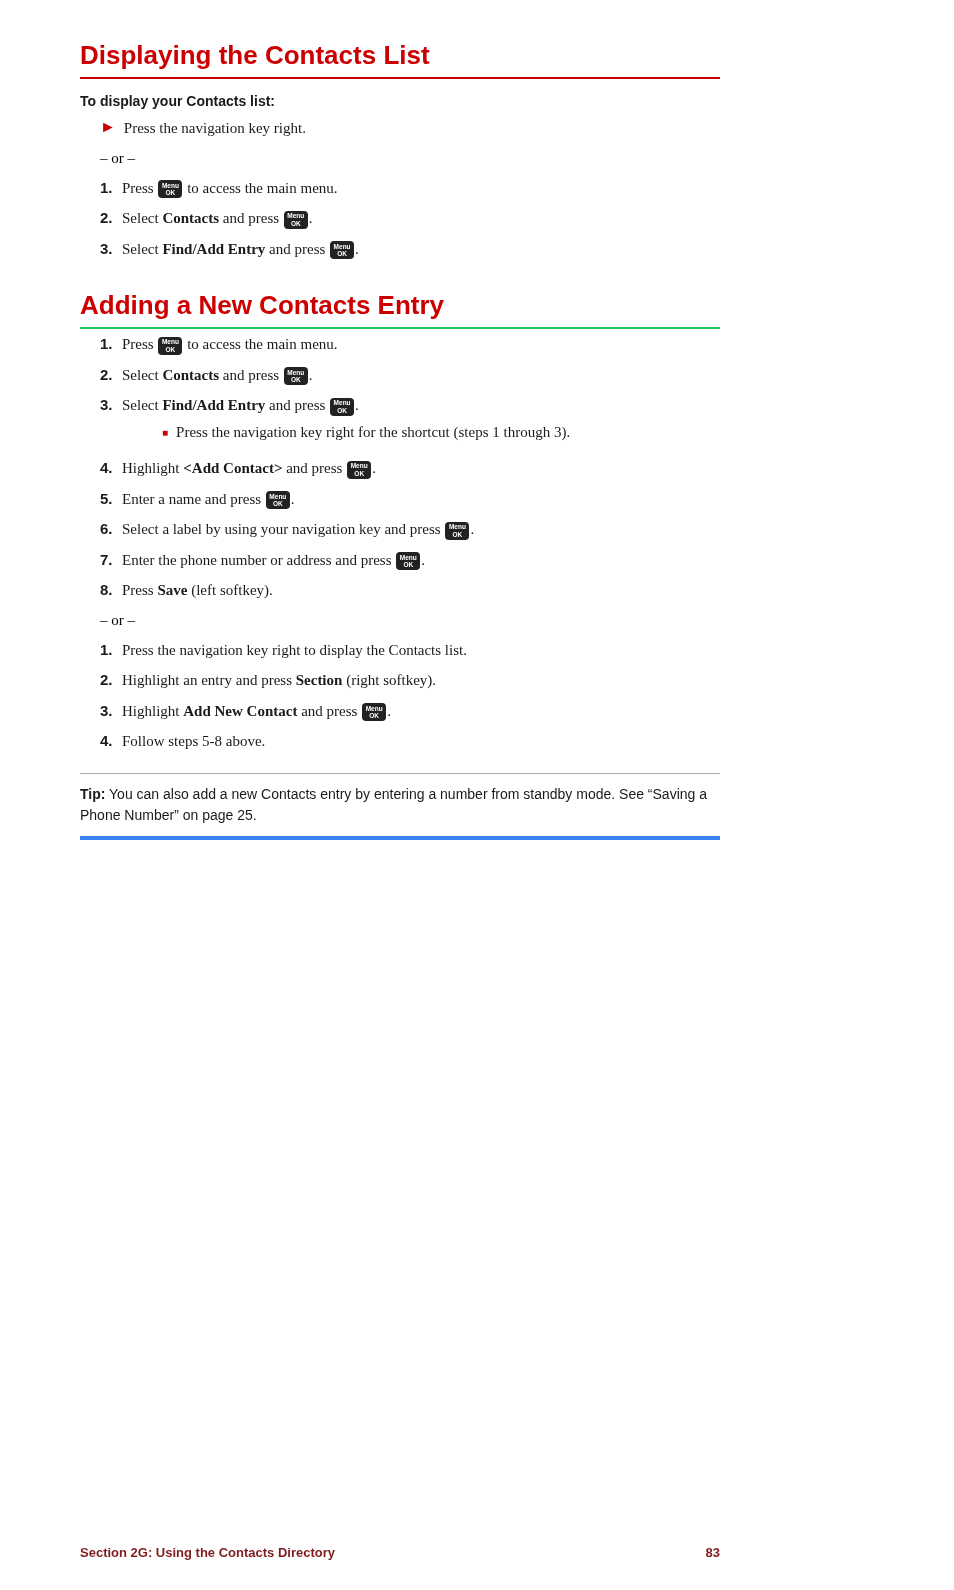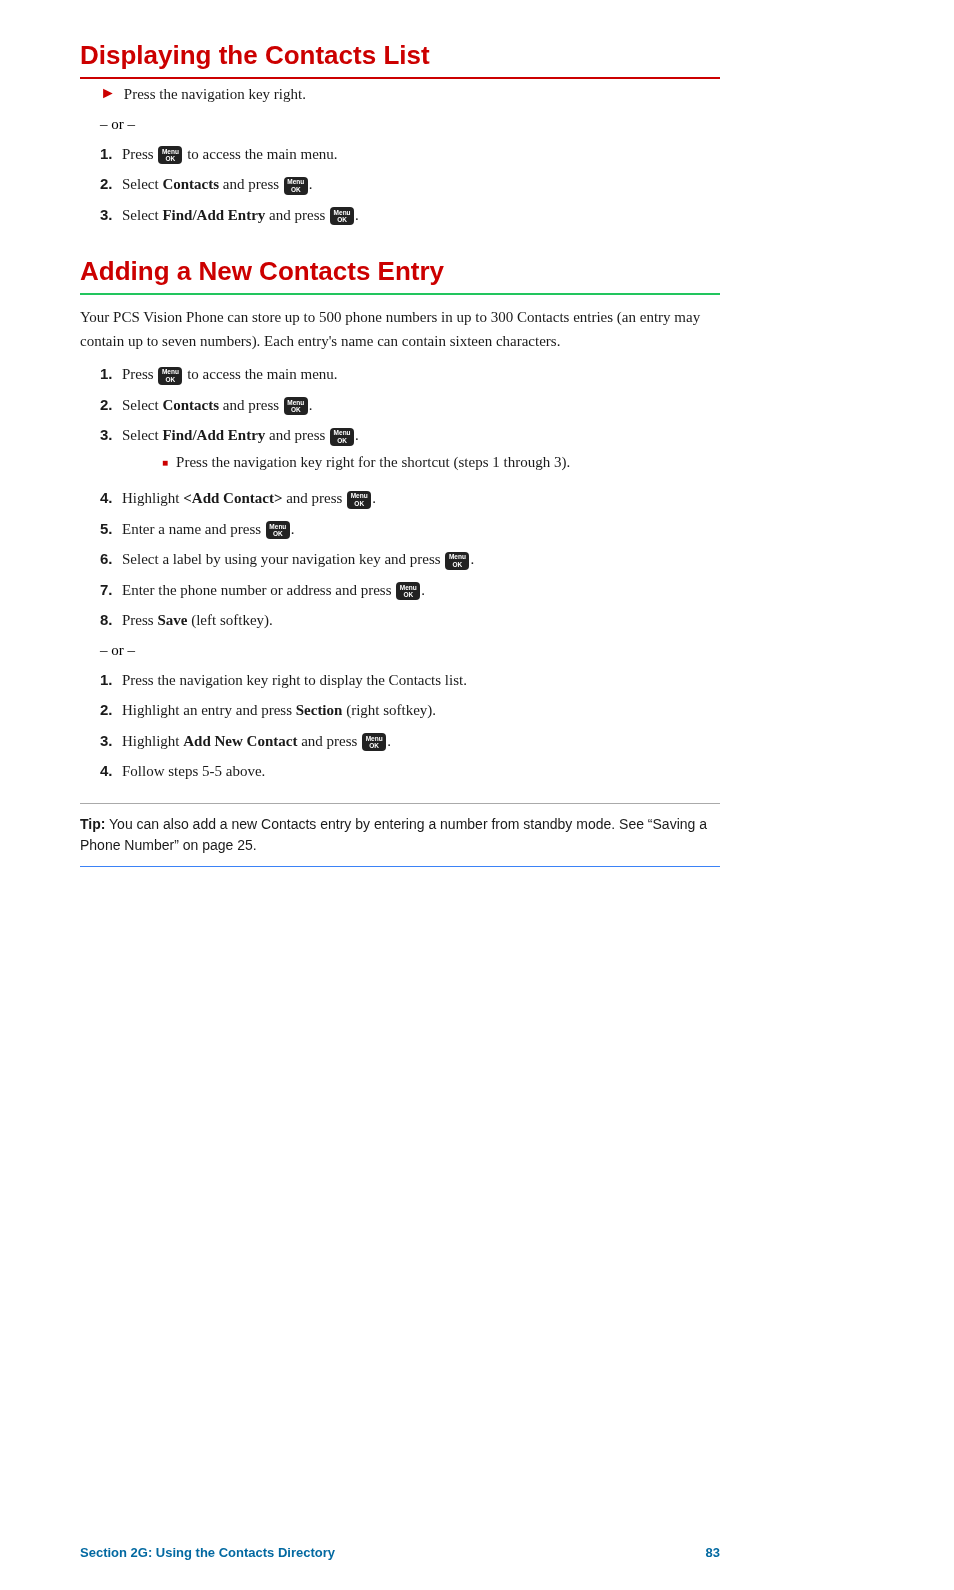--- a/index.html
+++ b/index.html
@@ -129,21 +129,21 @@
 
     .body-text {
       font-size: 15px;
       line-height: 1.6;
       margin-top: 10px;
       margin-bottom: 10px;
     }
 
     .tip-box {
       border-top: 1px solid #aaa;
-      border-bottom: 1px solid #3b82f6;
+      border-bottom: 4px solid #3b82f6;
       padding: 10px 0;
       margin-top: 20px;
       font-size: 14px;
       font-family: Arial, sans-serif;
       line-height: 1.5;
     }
 
     .tip-box b {
       font-weight: 700;
     }
@@ -152,21 +152,21 @@
       position: absolute;
       bottom: 30px;
       left: 80px;
       right: 80px;
       display: flex;
       justify-content: space-between;
       align-items: flex-start;
       font-family: Arial, sans-serif;
       font-size: 13px;
       font-weight: 700;
-      color: #0369a1;
+      color: #7f1d1d;
     }
 
     .menu-icon {
       display: inline-flex;
       flex-direction: column;
       align-items: center;
       justify-content: center;
       background: #222;
       color: #fff;
       border-radius: 4px;
@@ -186,20 +186,21 @@
       line-height: 1.1;
     }
   </style>
 </head>
 <body>
 
 <div class="page">
 
   <h1 class="section-title">Displaying the Contacts List</h1>
 
+  <span class="bold-label">To display your Contacts list:</span>
 
   <div class="bullet-item">
     <span class="bullet-arrow">►</span>
     <span class="bullet-text">Press the navigation key right.</span>
   </div>
 
   <div class="or-divider">– or –</div>
 
   <ol class="numbered-list">
     <li>
@@ -220,21 +221,20 @@
       <span class="num">3.</span>
       <span>Select <b>Find/Add Entry</b> and press <span class="menu-icon">
             <span>Menu</span>
             <span>OK</span>
           </span>.</span>
     </li>
   </ol>
 
   <h1 class="section-title-2">Adding a New Contacts Entry</h1>
 
-  <p class="body-text">Your PCS Vision Phone can store up to 500 phone numbers in up to 300 Contacts entries (an entry may contain up to seven numbers). Each entry's name can contain sixteen characters.</p>
 
 
   <ol class="numbered-list">
     <li>
       <span class="num">1.</span>
       <span>Press <span class="menu-icon">
             <span>Menu</span>
             <span>OK</span>
           </span> to access the main menu.</span>
     </li>
@@ -305,21 +305,21 @@
     </li>
     <li>
       <span class="num">3.</span>
       <span>Highlight <b>Add New Contact</b> and press <span class="menu-icon">
             <span>Menu</span>
             <span>OK</span>
           </span>.</span>
     </li>
     <li>
       <span class="num">4.</span>
-      <span>Follow steps 5-5 above.</span>
+      <span>Follow steps 5-8 above.</span>
     </li>
   </ol>
 
   <div class="tip-box">
     <span><b>Tip:</b><span> You can also add a new Contacts entry by entering a number from standby mode. See “Saving a Phone Number” on page 25.</span></span>
   </div>
 
   <div class="page-footer">
     <span>Section 2G: Using the Contacts Directory</span>
     <span>83</span>

